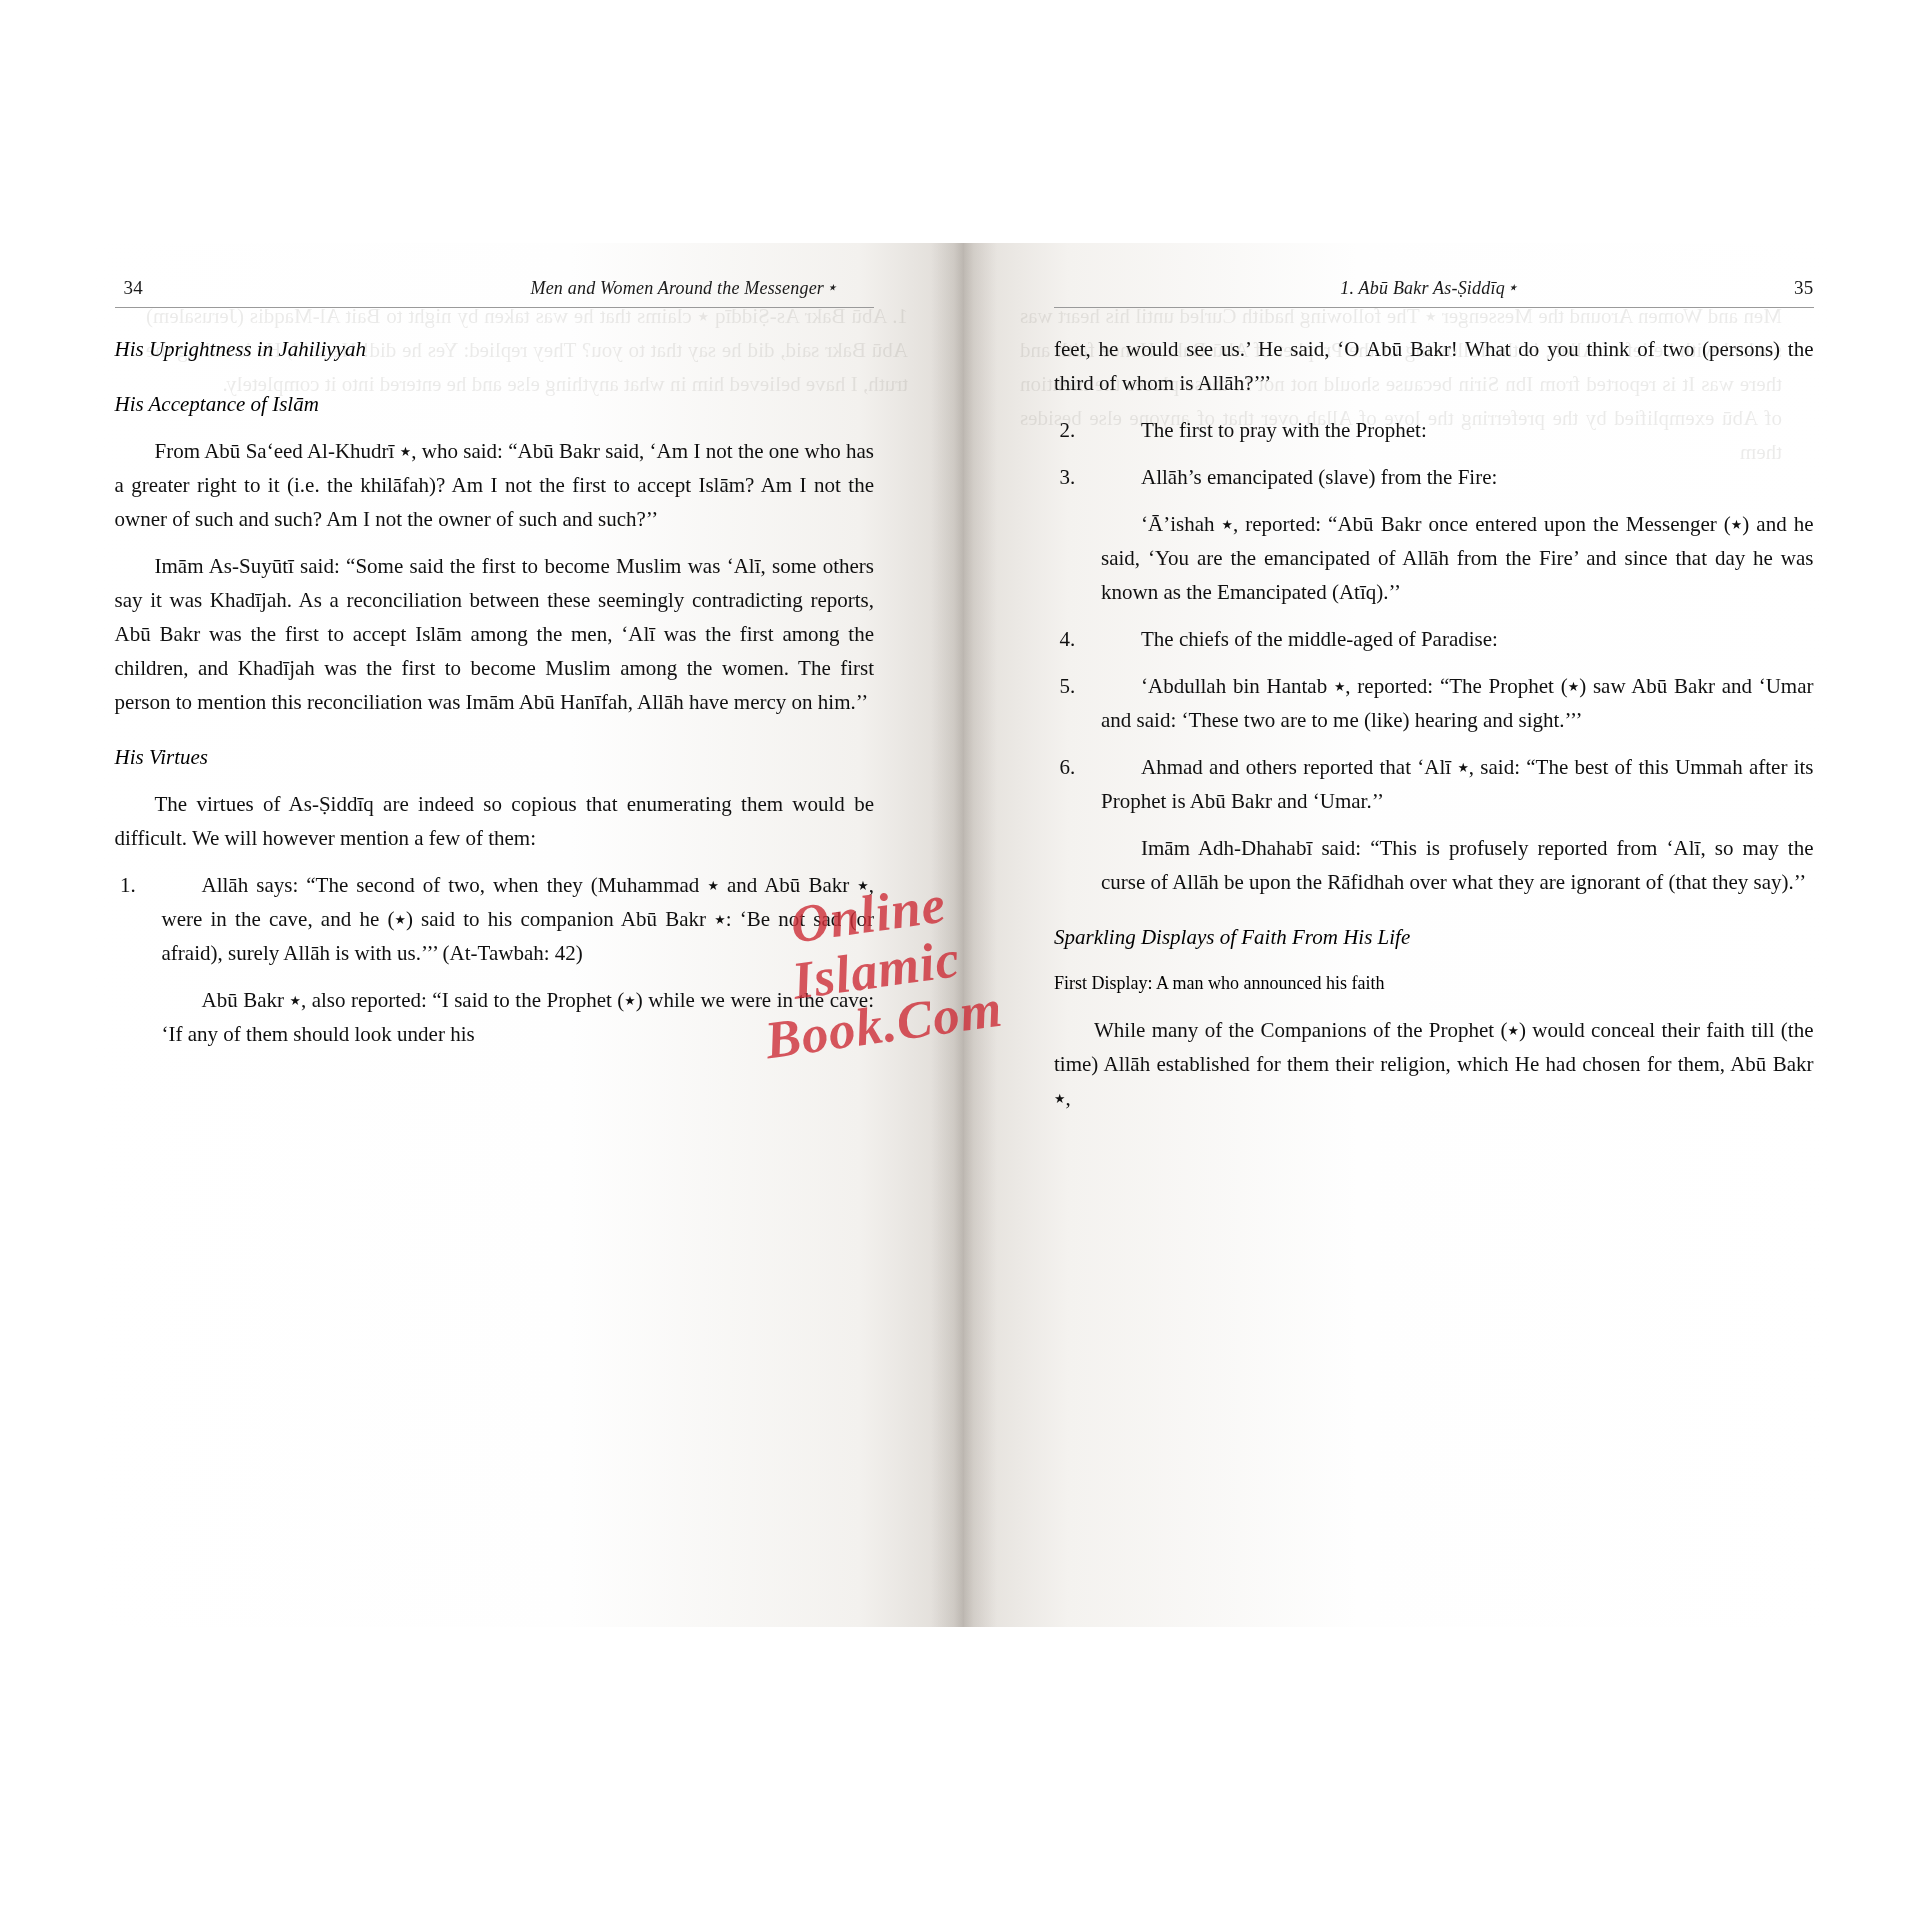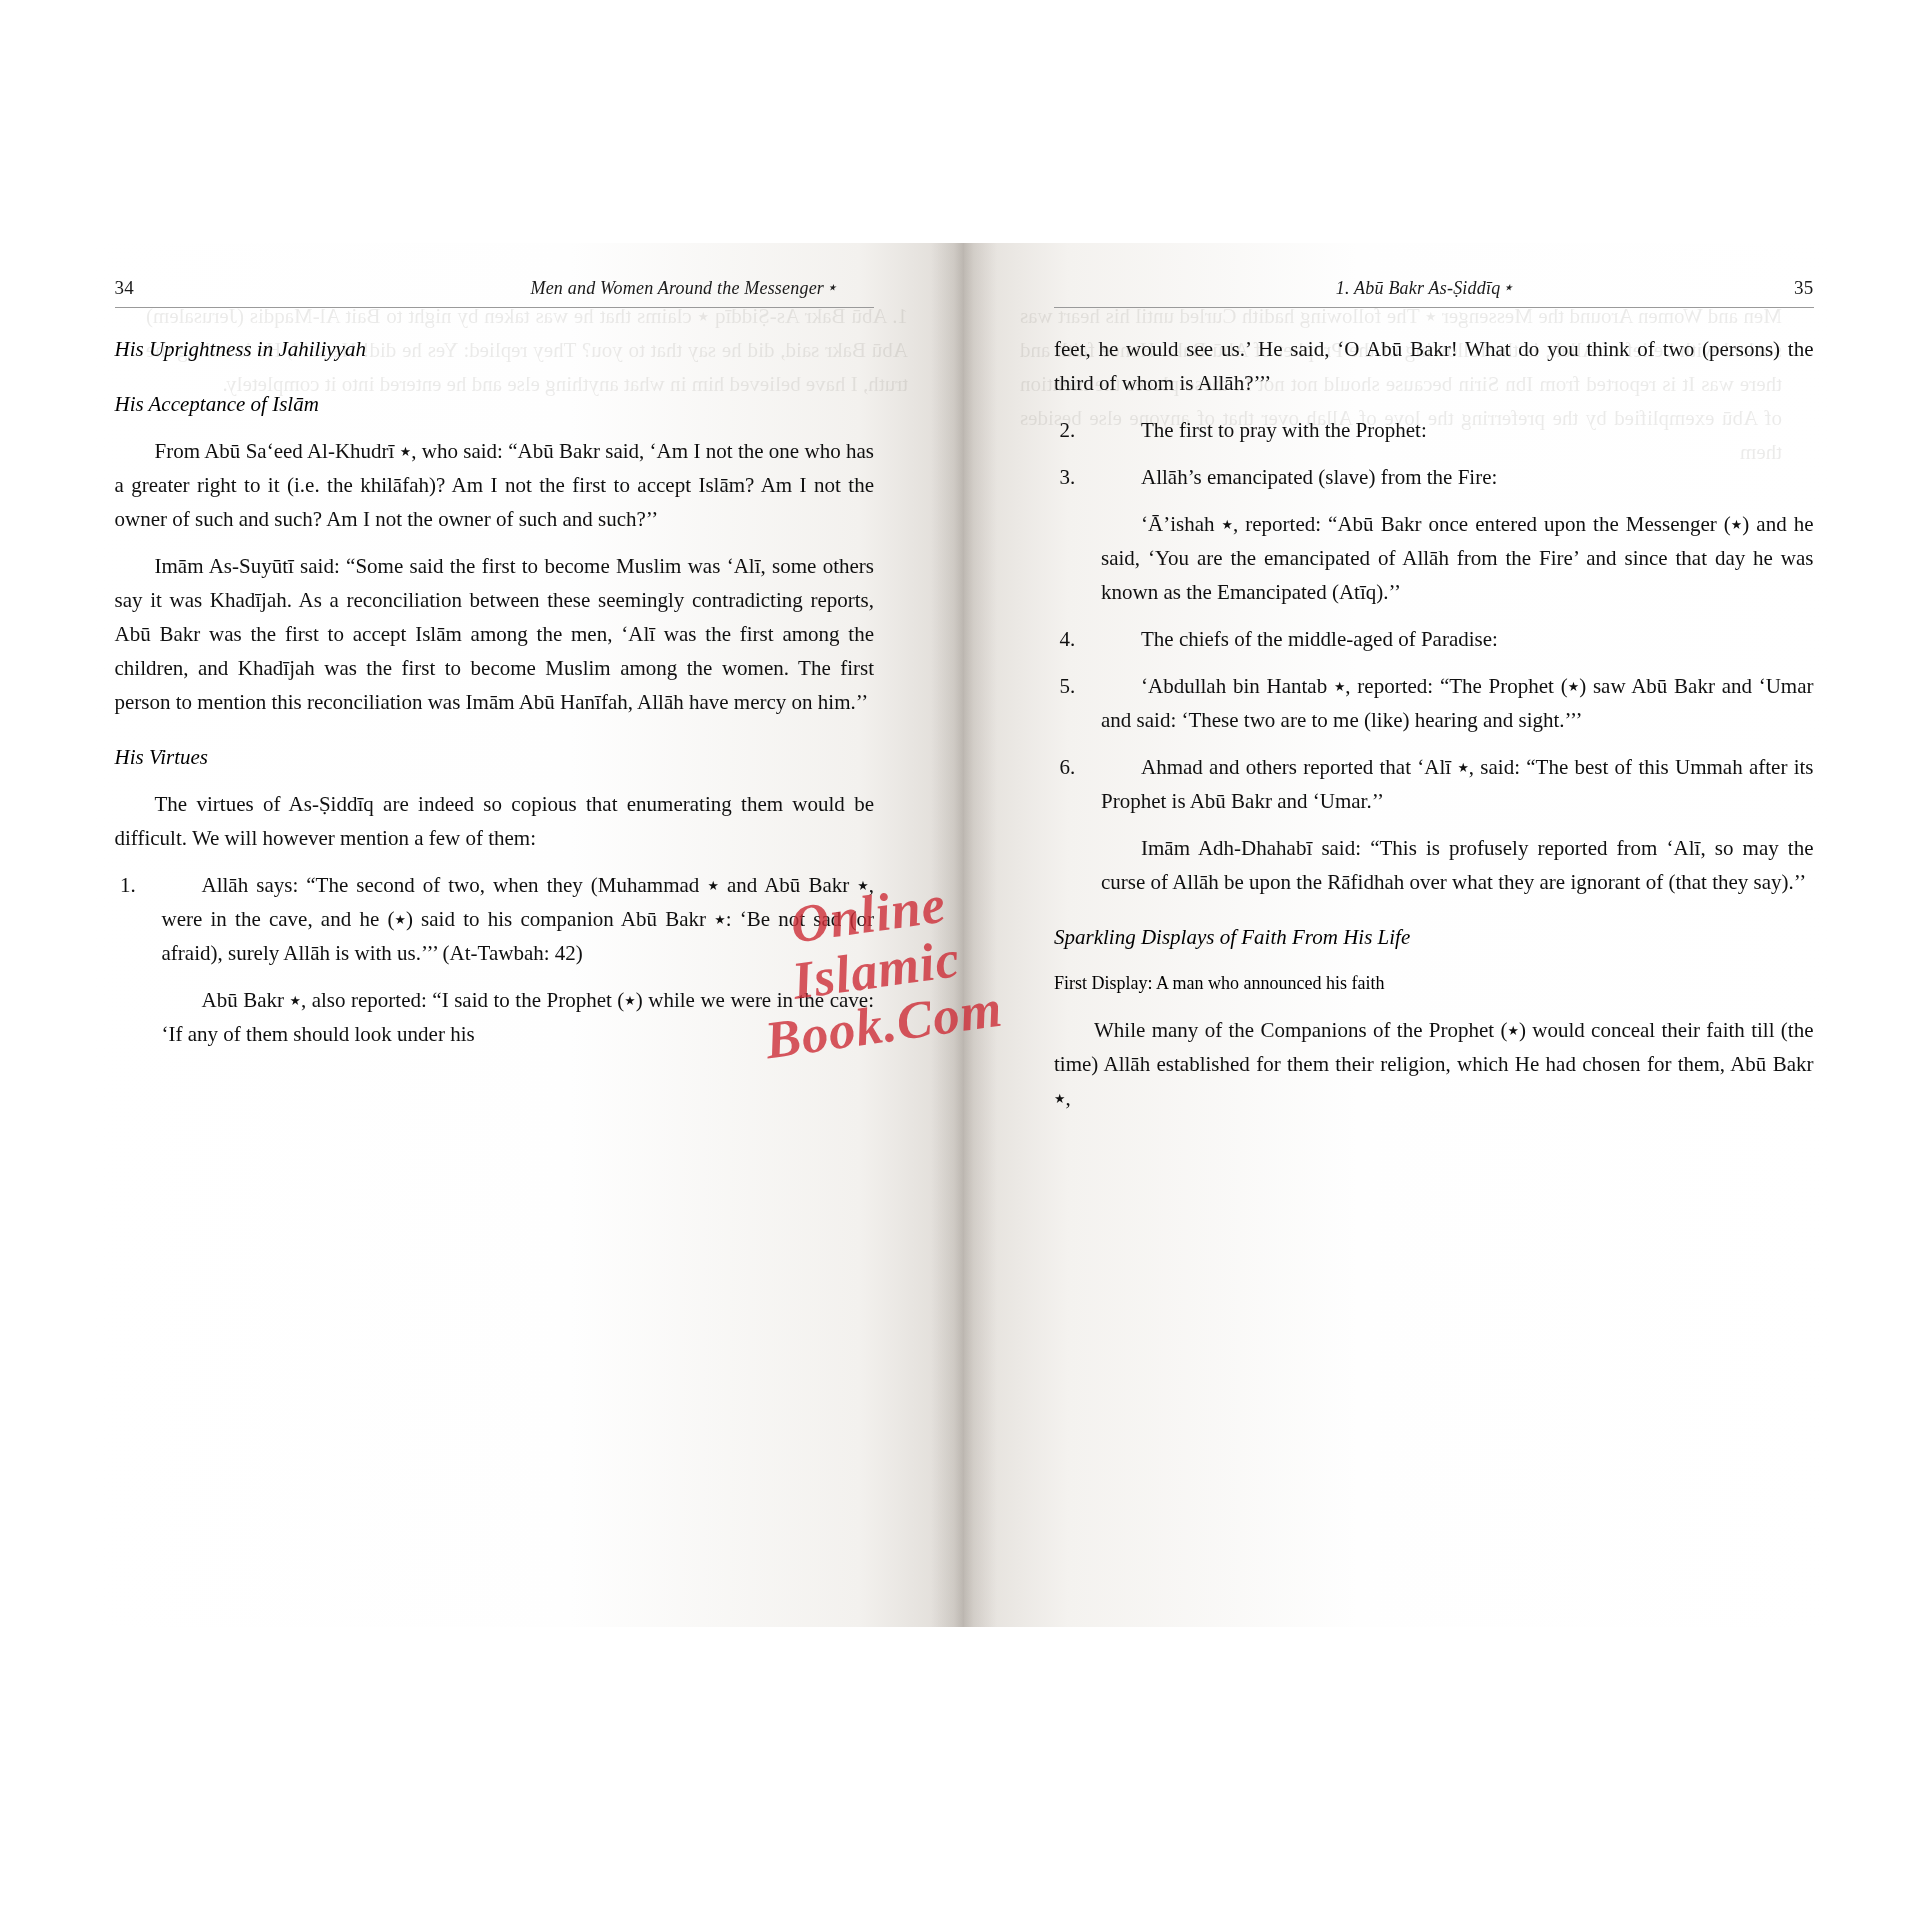--- a/index.html
+++ b/index.html
@@ -56,20 +56,21 @@
     pointer-events: none;
   }
   .running-head {
     display: flex;
     align-items: baseline;
     font-size: 18px;
     font-style: italic;
     color: #1a1a1a;
     letter-spacing: 0.2px;
     margin-bottom: 7.5px;
+    margin-left: 9px;
   }
   .running-head .folio {
     font-style: normal;
     font-size: 19px;
   }
   .rh-left .title {
     flex: 1;
     text-align: right;
     padding-right: 38px;
   }

